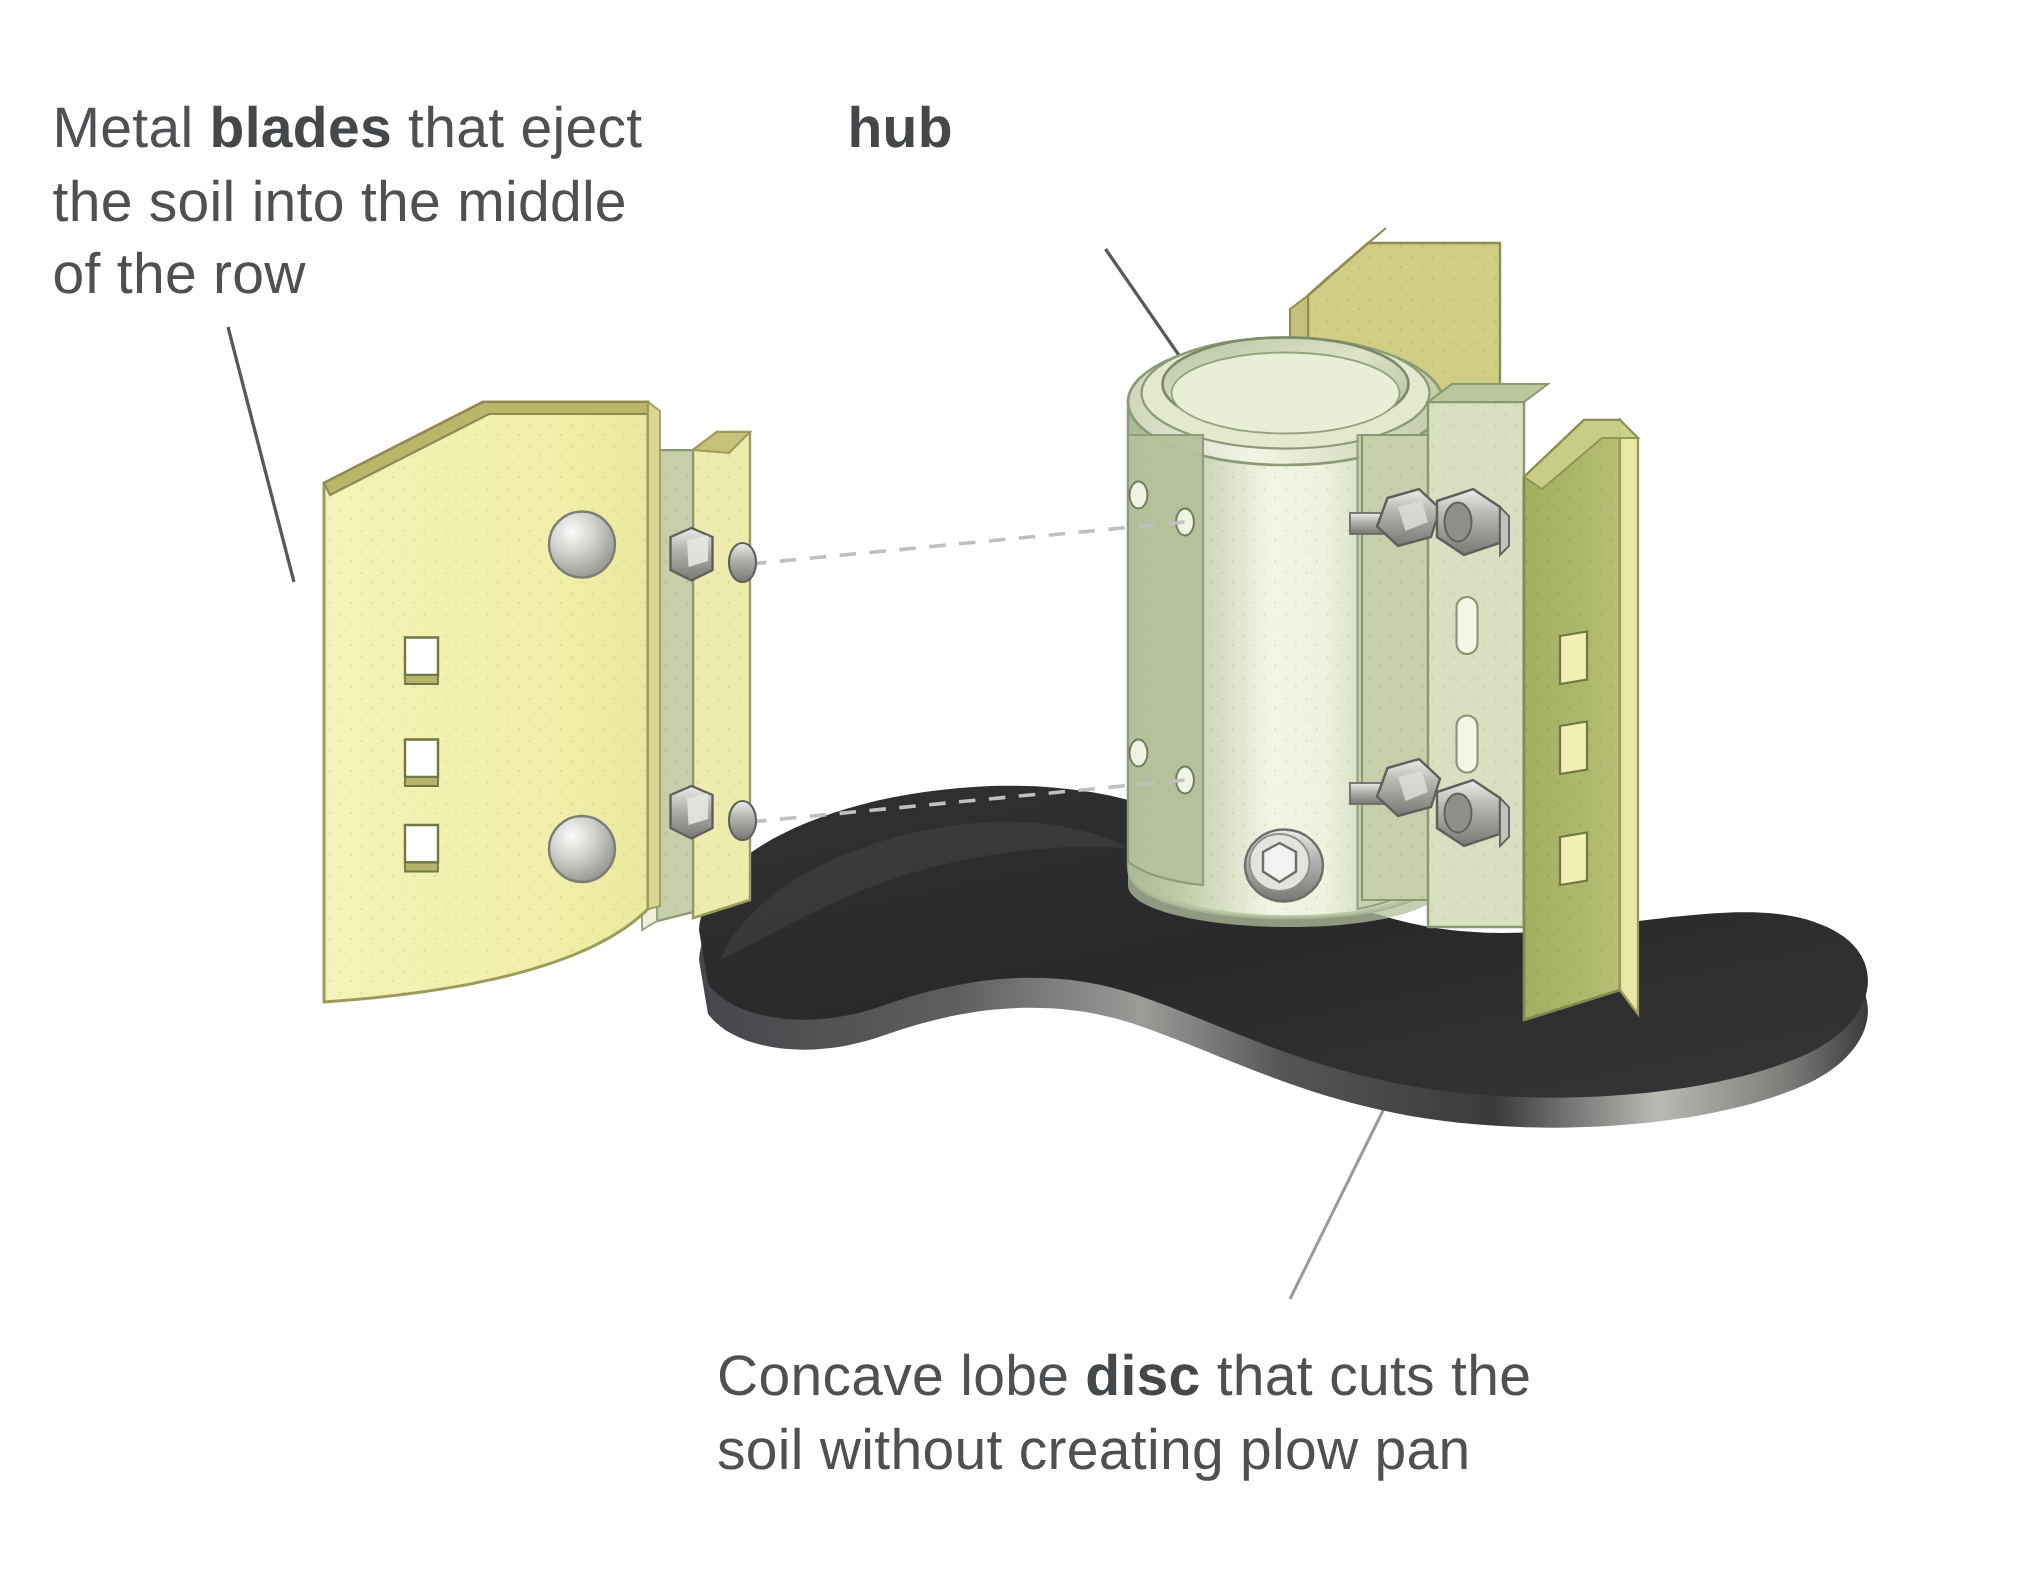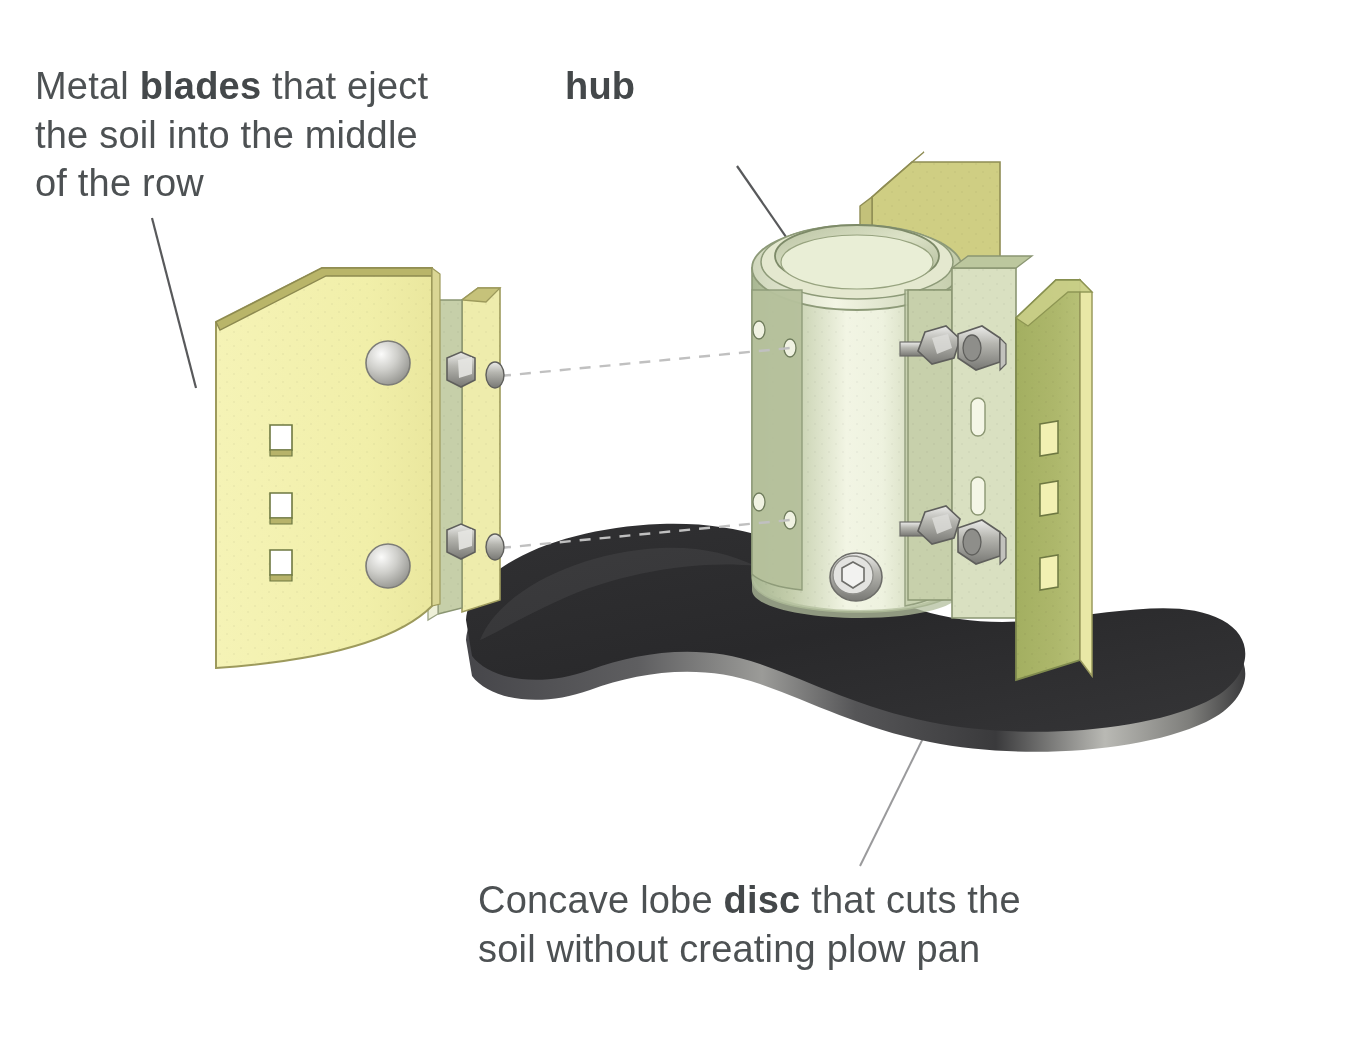--- a/index.html
+++ b/index.html
@@ -26,21 +26,21 @@
     font-size: 38px;
     line-height: 1.28;
     text-align: left;
     font-weight: 400;
     letter-spacing: 0.2px;
     white-space: pre-line;
   }
   .callout b { font-weight: 700; color: #44484a; }
   #callout-blades { left: 35px; top: 62px; width: 400px; }
   #callout-hub { left: 565px; top: 62px; width: 300px; }
-  #callout-disc { left: 478px; top: 876px; width: 600px; }
+  #callout-disc { left: 478px; top: 894px; width: 600px; }
   svg { display: block; }
 </style>
 </head>
 <body>
 
 <div id="stage">
 <svg width="1346" height="1061" viewBox="0 0 1346 1061" xmlns="http://www.w3.org/2000/svg">
   <defs>
     <linearGradient id="hubBody" x1="0" y1="0" x2="1" y2="0">
       <stop offset="0" stop-color="#a9b793"></stop>

